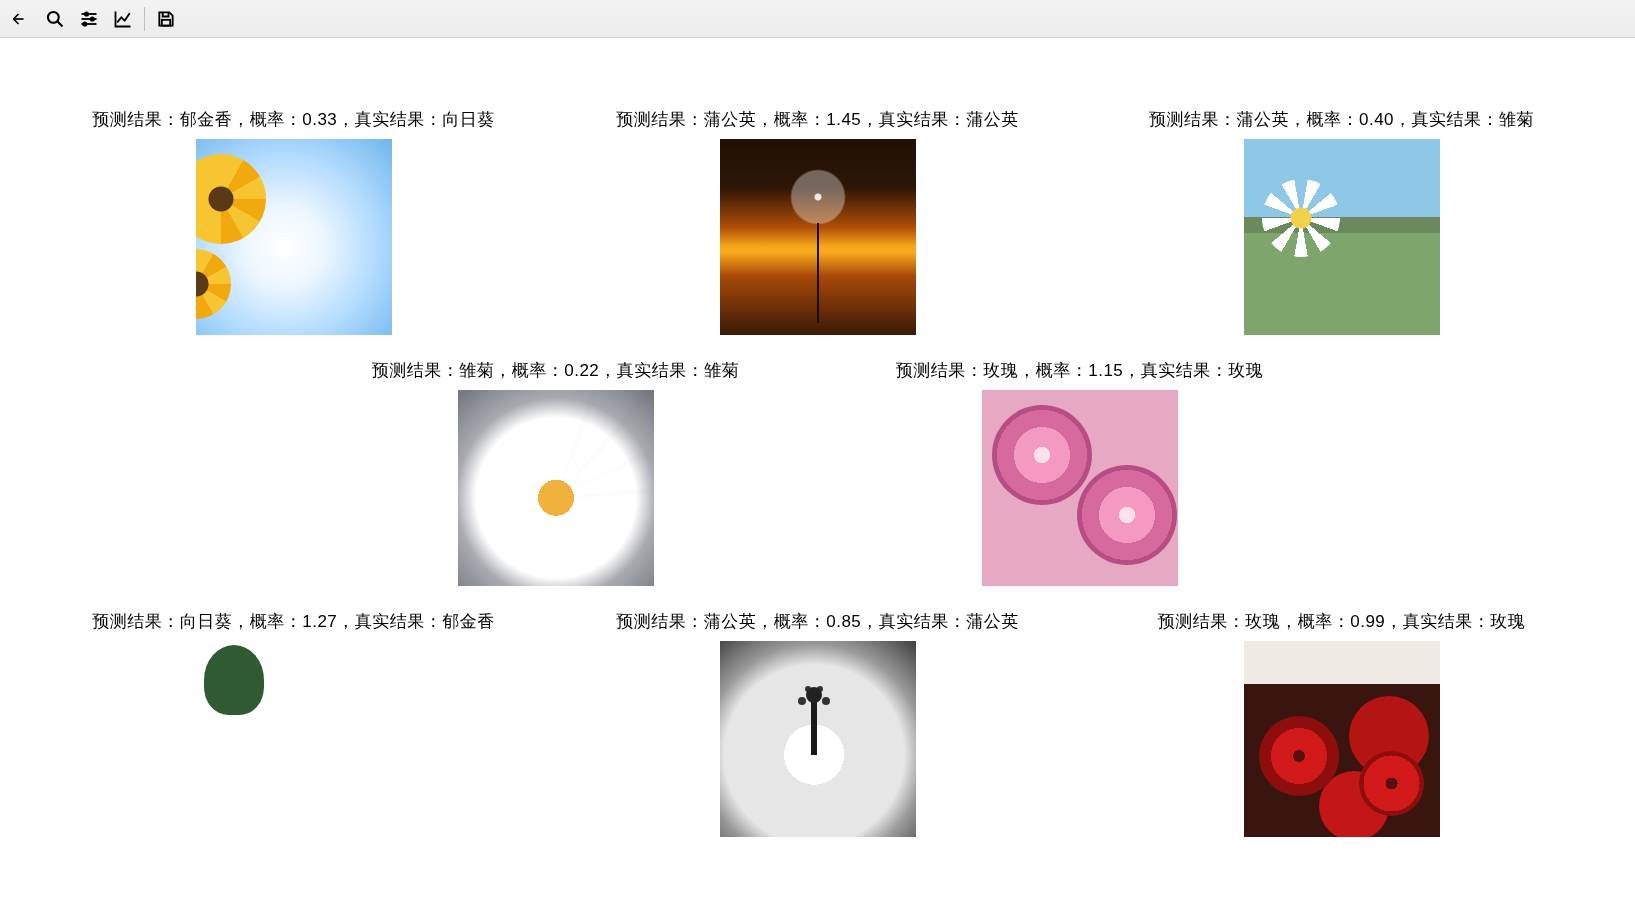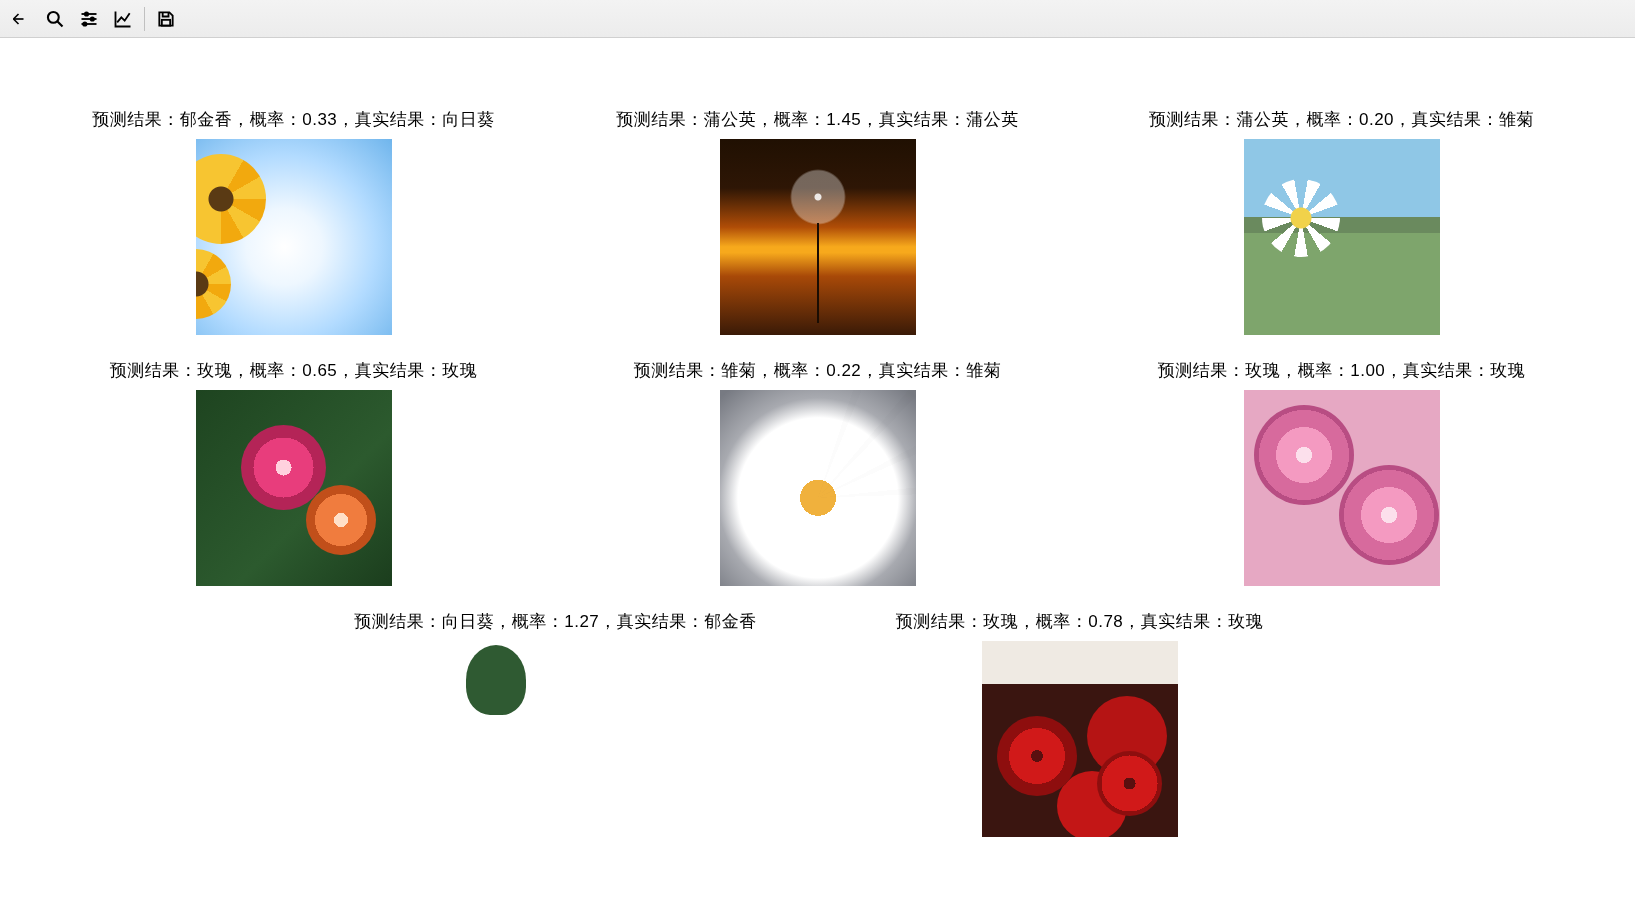--- a/index.html
+++ b/index.html
@@ -211,41 +211,41 @@
     <div class="row">
       <div class="cell">
         <div class="title"><span>预测结果：</span><span>郁金香</span><span>，概率：</span><span>0.33</span><span>，真实结果：</span><span>向日葵</span></div>
         <div class="img sunflower-sky"></div>
       </div>
       <div class="cell">
         <div class="title"><span>预测结果：</span><span>蒲公英</span><span>，概率：</span><span>1.45</span><span>，真实结果：</span><span>蒲公英</span></div>
         <div class="img dandelion-sunset"></div>
       </div>
       <div class="cell">
-        <div class="title"><span>预测结果：</span><span>蒲公英</span><span>，概率：</span><span>0.20</span><span>，真实结果：</span><span>雏菊</span></div>
+        <div class="title"><span>预测结果：</span><span>蒲公英</span><span>，概率：</span><span>0.40</span><span>，真实结果：</span><span>雏菊</span></div>
         <div class="img daisy-mountain"></div>
       </div>
     </div>
     <div class="row">
       <div class="cell">
-        <div class="title"><span>预测结果：</span><span>玫瑰</span><span>，概率：</span><span>0.65</span><span>，真实结果：</span><span>玫瑰</span></div>
-        <div class="img roses-garden"></div>
-      </div>
-      <div class="cell">
         <div class="title"><span>预测结果：</span><span>雏菊</span><span>，概率：</span><span>0.22</span><span>，真实结果：</span><span>雏菊</span></div>
         <div class="img daisy-white"></div>
       </div>
       <div class="cell">
-        <div class="title"><span>预测结果：</span><span>玫瑰</span><span>，概率：</span><span>1.00</span><span>，真实结果：</span><span>玫瑰</span></div>
+        <div class="title"><span>预测结果：</span><span>玫瑰</span><span>，概率：</span><span>1.15</span><span>，真实结果：</span><span>玫瑰</span></div>
         <div class="img pink-roses"></div>
       </div>
     </div>
     <div class="row">
       <div class="cell">
         <div class="title"><span>预测结果：</span><span>向日葵</span><span>，概率：</span><span>1.27</span><span>，真实结果：</span><span>郁金香</span></div>
         <div class="img tulip-park"></div>
       </div>
       <div class="cell">
-        <div class="title"><span>预测结果：</span><span>玫瑰</span><span>，概率：</span><span>0.78</span><span>，真实结果：</span><span>玫瑰</span></div>
+        <div class="title"><span>预测结果：</span><span>蒲公英</span><span>，概率：</span><span>0.85</span><span>，真实结果：</span><span>蒲公英</span></div>
+        <div class="img dandelion-bw"></div>
+      </div>
+      <div class="cell">
+        <div class="title"><span>预测结果：</span><span>玫瑰</span><span>，概率：</span><span>0.99</span><span>，真实结果：</span><span>玫瑰</span></div>
         <div class="img red-roses"></div>
       </div>
     </div>
   </div>
 
 </body></html>

